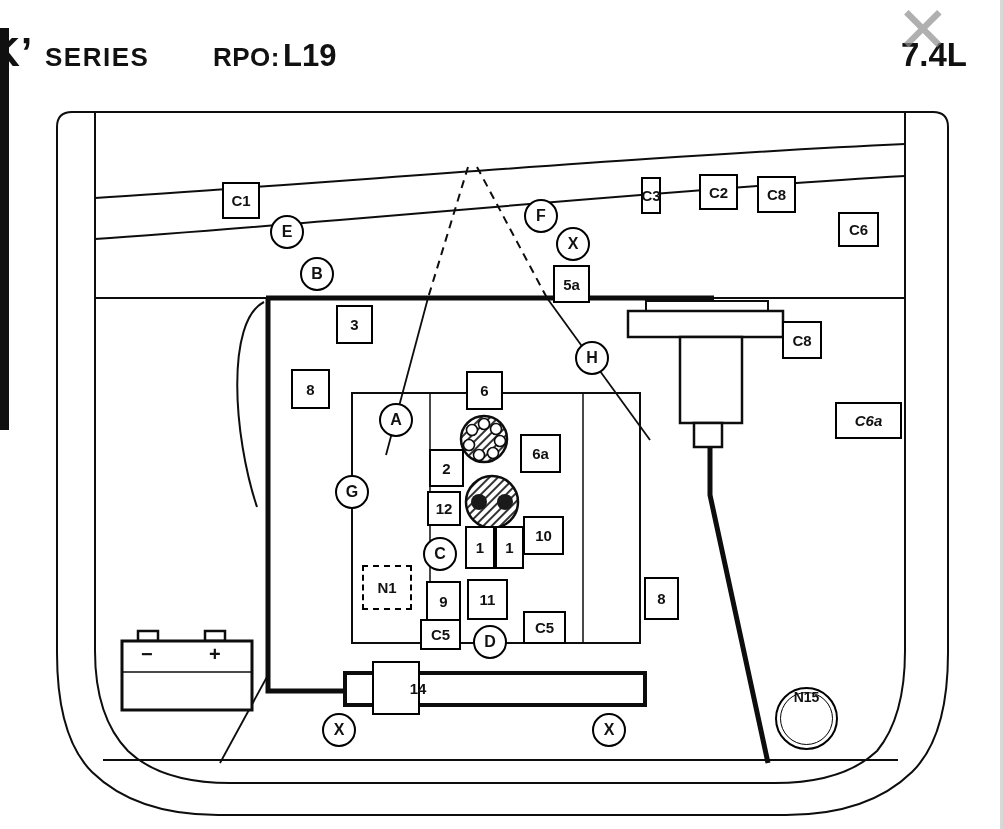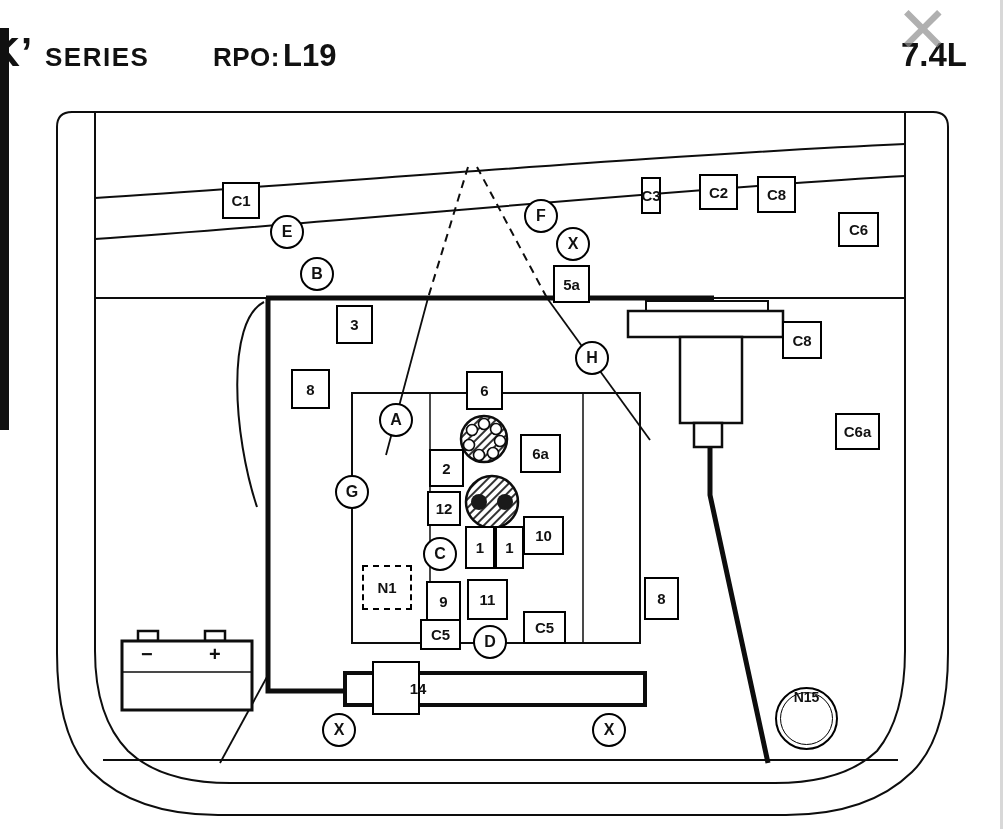--- a/index.html
+++ b/index.html
@@ -127,21 +127,21 @@
         <div class="cbox" style="left: 222px; top: 167px; width: 38px; height: 37px;">C1</div>
         <div class="cbox" style="left: 641px; top: 162px; width: 20px; height: 37px;">C3</div>
         <div class="cbox" style="left: 699px; top: 159px; width: 39px; height: 36px;">C2</div>
         <div class="cbox" style="left: 757px; top: 161px; width: 39px; height: 37px;">C8</div>
         <div class="cbox" style="left: 838px; top: 197px; width: 41px; height: 35px;">C6</div>
         <div class="cbox" style="left: 553px; top: 250px; width: 37px; height: 38px;">5a</div>
         <div class="cbox" style="left: 336px; top: 290px; width: 37px; height: 39px;">3</div>
         <div class="cbox" style="left: 782px; top: 306px; width: 40px; height: 38px;">C8</div>
         <div class="cbox" style="left: 291px; top: 354px; width: 39px; height: 40px;">8</div>
         <div class="cbox" style="left: 466px; top: 356px; width: 37px; height: 39px;">6</div>
-        <div class="cbox" style="left: 835px; top: 398px; width: 45px; height: 37px;">C6a</div>
+        <div class="cbox" style="left: 835px; top: 387px; width: 67px; height: 37px; font-style: italic;">C6a</div>
         <div class="cbox" style="left: 520px; top: 419px; width: 41px; height: 39px;">6a</div>
         <div class="cbox" style="left: 429px; top: 434px; width: 35px; height: 38px;">2</div>
         <div class="cbox" style="left: 427px; top: 476px; width: 34px; height: 35px;">12</div>
         <div class="cbox" style="left: 523px; top: 501px; width: 41px; height: 39px;">10</div>
         <div class="cbox" style="left: 465px; top: 511px; width: 30px; height: 43px;">1</div>
         <div class="cbox" style="left: 495px; top: 511px; width: 29px; height: 43px;">1</div>
         <div class="cbox" style="left: 644px; top: 562px; width: 35px; height: 43px;">8</div>
         <div class="cbox" style="left: 426px; top: 566px; width: 35px; height: 41px;">9</div>
         <div class="cbox" style="left: 467px; top: 564px; width: 41px; height: 41px;">11</div>
         <div class="cbox dashed" style="left: 362px; top: 550px; width: 50px; height: 45px;">N1</div>

